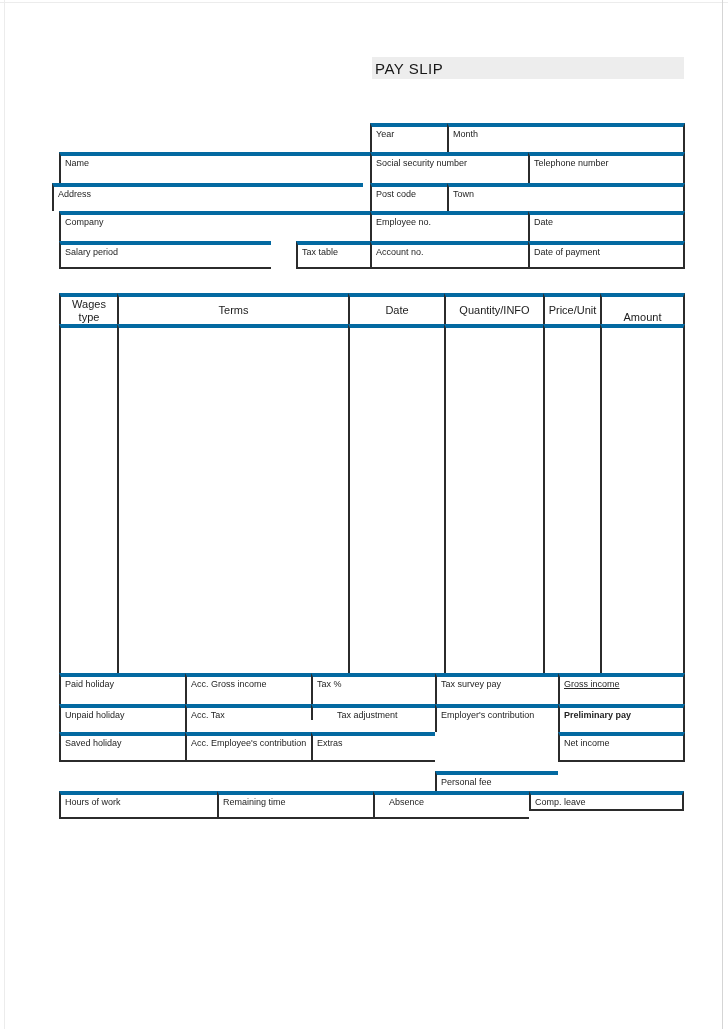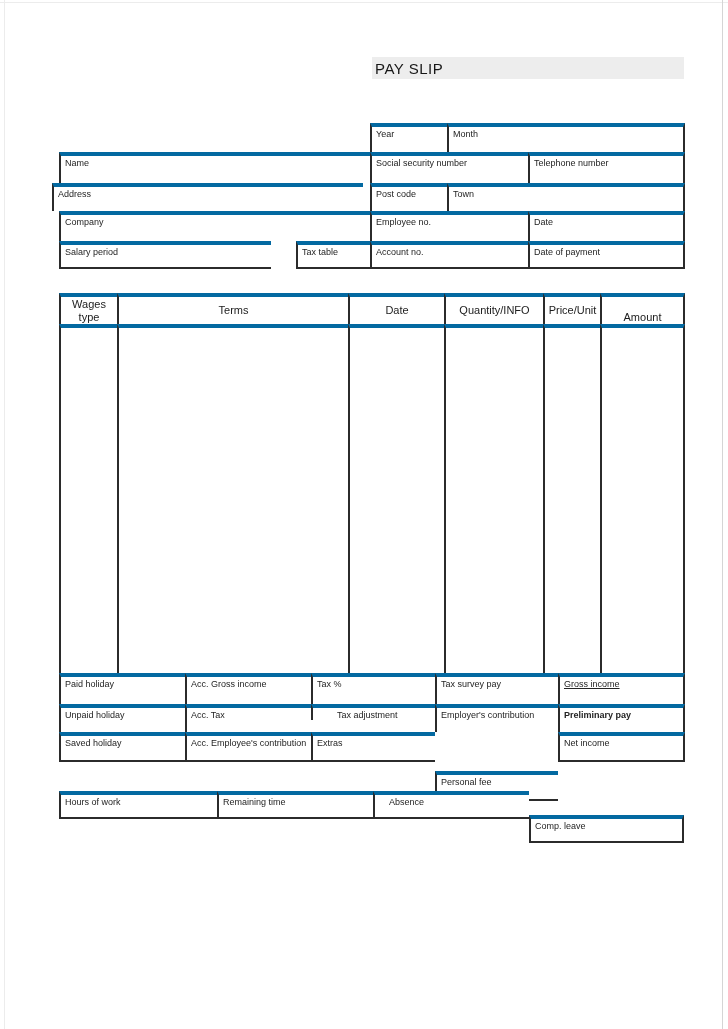--- a/index.html
+++ b/index.html
@@ -94,15 +94,15 @@
 
   <div class="c lbl bb" style="left:59px;top:732px;width:126px;height:30px;">Saved holiday</div>
   <div class="c lbl bb" style="left:185px;top:732px;width:126px;height:30px;">Acc. Employee's contribution</div>
   <div class="c lbl bb" style="left:311px;top:732px;width:124px;height:30px;">Extras</div>
   <div class="c lbl bb" style="left:435px;top:732px;width:123px;height:30px;margin-top:39px;">Personal fee</div>
   <div class="c lbl br bb" style="left:558px;top:732px;width:127px;height:30px;">Net income</div>
 
   <div class="c lbl bb" style="left:59px;top:791px;width:158px;height:28px;">Hours of work</div>
   <div class="c lbl bb" style="left:217px;top:791px;width:156px;height:28px;">Remaining time</div>
   <div class="c lbl bb" style="left:373px;top:791px;width:156px;height:28px;padding-left:14px;">Absence</div>
-  <div class="c lbl br bb" style="left:529px;top:791px;width:155px;height:28px;margin-top:24px;">Comp. leave</div>
+  <div class="c lbl br bb" style="left:529px;top:791px;width:155px;height:20px;">Comp. leave</div>
 
 </div>
 
 </body></html>

